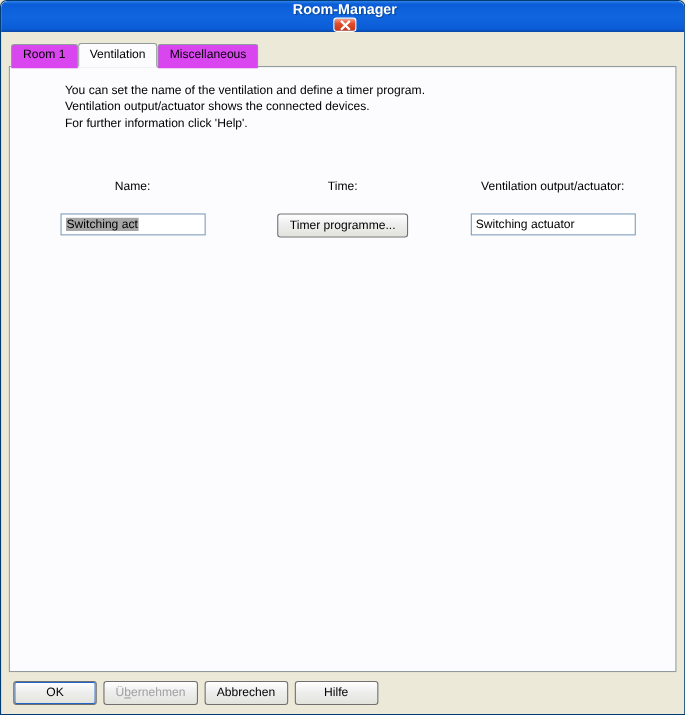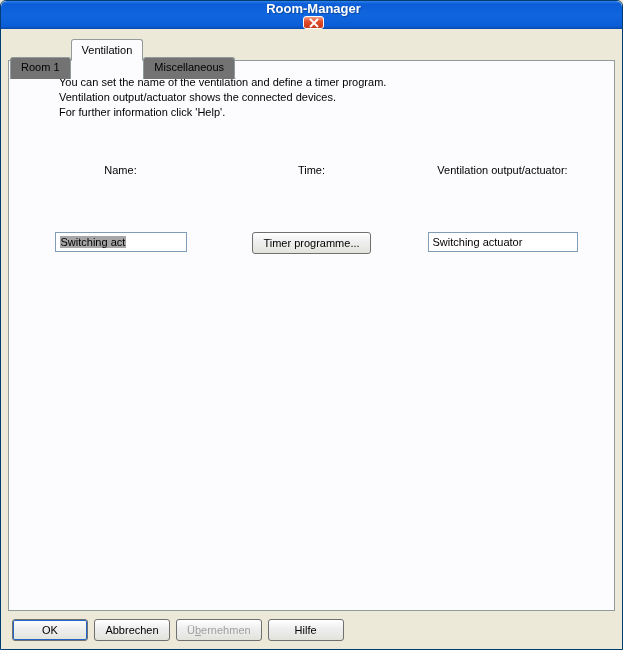--- a/index.html
+++ b/index.html
@@ -58,25 +58,25 @@
   .tabrow {
     display: flex;
     position: relative;
     z-index: 2;
     padding-left: 2px;
   }
   .tab {
     padding: 3px 10px 3px 10px;
     border: 1px solid #919b9c;
     border-bottom: none;
-    background: #737373;
+    background: #d946ef;
     margin-right: 0px;
     border-radius: 3px 3px 0 0;
     position: relative;
-    top: 18px;
+    top: 1px;
     cursor: pointer;
     color: #000;
   }
   .tab.active {
     background: #fcfcfe;
     top: 0;
     padding-top: 4px;
     padding-bottom: 4px;
     z-index: 3;
     border-bottom: 1px solid #fcfcfe;
@@ -97,21 +97,20 @@
   }
   .cols {
     display: flex;
     margin-top: 44px;
   }
   .col {
     flex: 1;
     display: flex;
     flex-direction: column;
     align-items: center;
-    gap: 38px;
   }
   .col-label {
     text-align: center;
     margin-bottom: 18px;
     color: #000;
   }
   .input-sel {
     width: 132px;
     height: 20px;
     border: 1px solid #7f9db9;
@@ -207,18 +206,18 @@
             <div class="readonly">
               <span>Switching actuator</span>
             </div>
           </div>
         </div>
       </div>
     </div>
 
     <div class="footer">
       <button class="btn btn-default">OK</button>
+      <button class="btn" disabled=""><span>Ü</span><span class="underline-access">b</span><span>ernehmen</span></button>
       <button class="btn">Abbrechen</button>
-      <button class="btn" disabled=""><span>Ü</span><span class="underline-access">b</span><span>ernehmen</span></button>
       <button class="btn">Hilfe</button>
     </div>
   </div>
 </div>
 
 </body></html>

